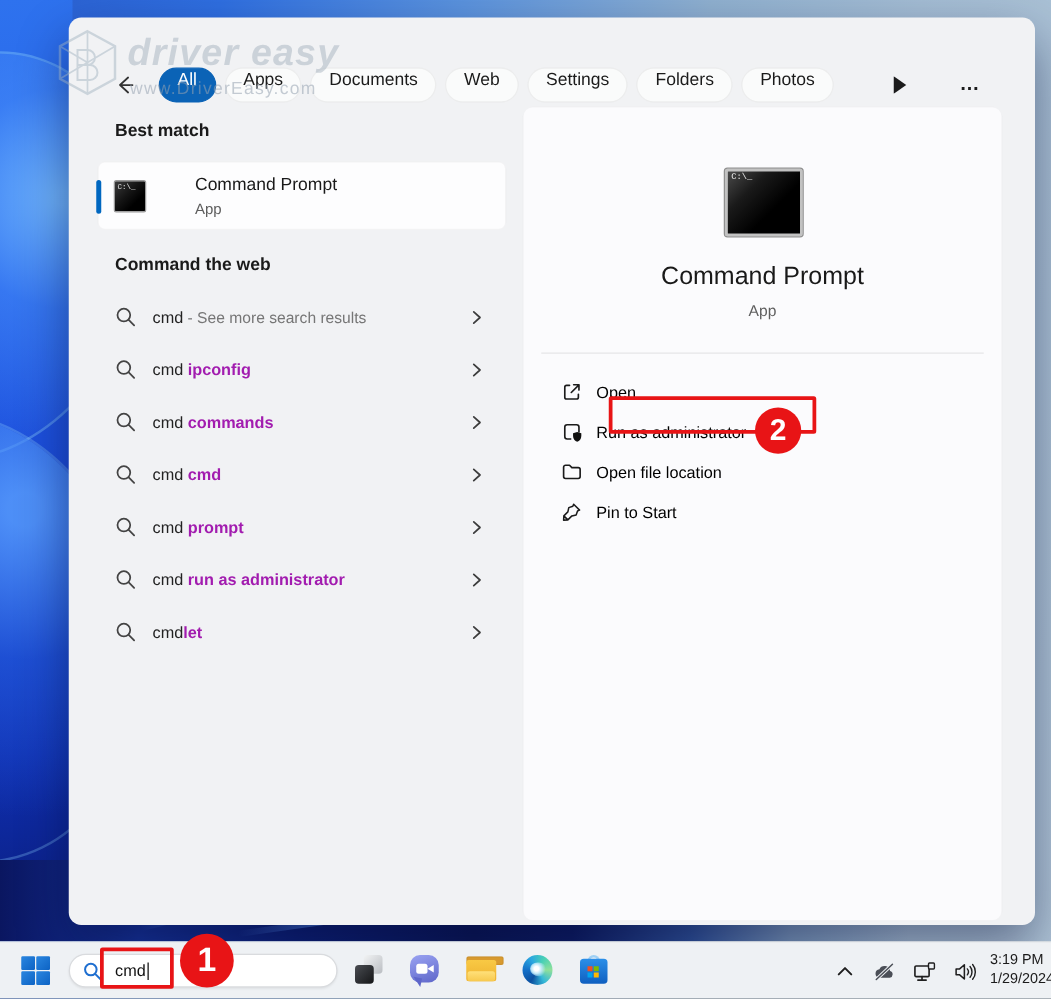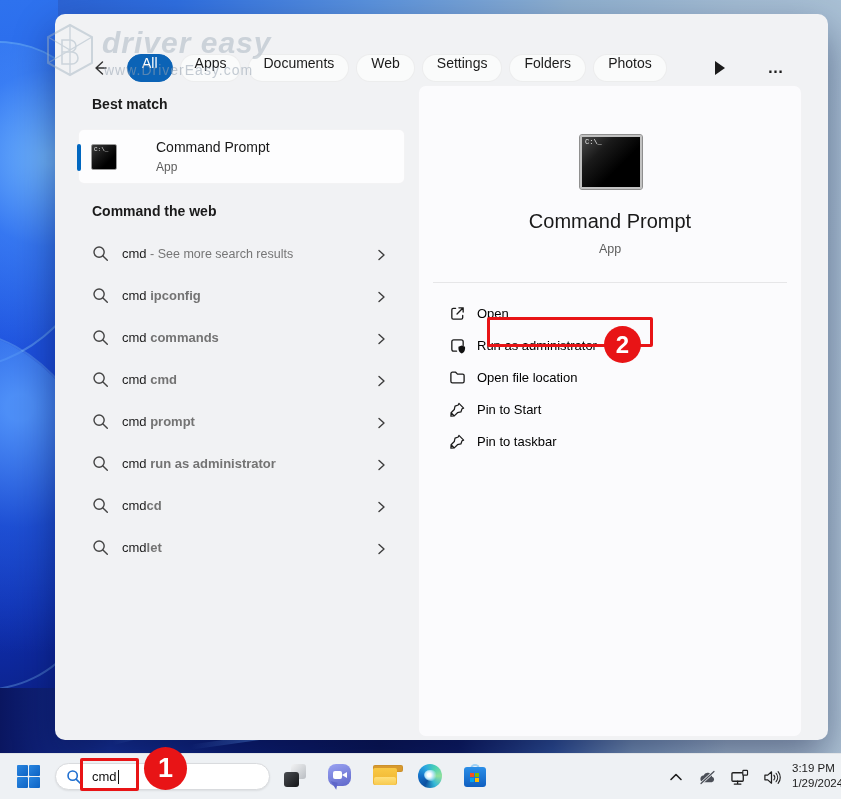--- a/index.html
+++ b/index.html
@@ -45,21 +45,21 @@
   .cmd-icon-sm{position:absolute;left:12px;top:14px;width:26px;height:26px;background:linear-gradient(135deg,#3c3c3c 0%,#161616 40%,#000 70%);
     border:1px solid #9a9a9a;border-radius:2px;box-sizing:border-box;}
   .cmd-icon-sm span{position:absolute;left:2px;top:1px;color:#e8e8e8;font-family:"Liberation Mono","DejaVu Sans Mono",monospace;font-size:6px;}
   .best-title{position:absolute;left:77px;top:9px;font-size:14px;color:#191919;}
   .best-sub{position:absolute;left:77px;top:30px;font-size:12px;color:#5d5d5d;}
 
   .suggestions{position:absolute;left:37px;top:218px;width:296px;}
   .sug-row{position:relative;height:42px;display:flex;align-items:center;cursor:pointer;}
   .sug-mag{width:17px;height:17px;margin-right:13px;flex:0 0 auto;}
   .sug-text{font-size:13px;color:#222;white-space:nowrap;}
-  .sug-bold{font-weight:700;color:#737373;}
+  .sug-bold{font-weight:700;color:#a21caf;}
   .sug-gray{color:#767676;font-size:12.5px;}
   .sug-chev{margin-left:auto;width:12px;height:12px;color:#3d3d3d;}
 
   
   .card{position:absolute;left:363px;top:71px;width:384px;height:652px;background:#fbfbfd;border-radius:8px;
     border:1px solid rgba(0,0,0,.035);box-sizing:border-box;}
   .cmd-icon-lg{position:absolute;left:161px;top:49px;width:62px;height:54px;background:linear-gradient(135deg,#4a4a4a 0%,#1a1a1a 30%,#000 62%);
     border:2px solid #c2c2c2;outline:1px solid #8f8f8f;border-radius:2px;box-sizing:border-box;}
   .cmd-icon-lg span{position:absolute;left:3px;top:1px;color:#efefef;font-family:"Liberation Mono","DejaVu Sans Mono",monospace;font-size:7px;}
   .card-title{position:absolute;left:0;top:124px;width:100%;text-align:center;font-size:20px;color:#191919;}
@@ -245,30 +245,20 @@
           <span class="sug-text"><span>cmd </span><span class="sug-bold">run as administrator</span><span class="sug-gray"></span></span>
           <span class="sug-chev"><svg width="11" height="12" viewBox="0 0 11 12">
               <path d="M3 1.5 L8 6 L3 10.5" fill="none" stroke="#3d3d3d" stroke-width="1.4" stroke-linecap="round" stroke-linejoin="round"></path>
             </svg></span>
         </div>
         <div class="sug-row">
           <span class="sug-mag"><svg width="17" height="17" viewBox="0 0 18 18">
               <circle cx="7.5" cy="7.5" r="5.4" fill="none" stroke="#444" stroke-width="1.5"></circle>
               <path d="M11.6 11.6 L16.2 16.2" stroke="#444" stroke-width="1.5" stroke-linecap="round"></path>
             </svg></span>
-          <span class="sug-text"><span>cmd</span><span class="sug-bold">cd</span><span class="sug-gray"></span></span>
-          <span class="sug-chev"><svg width="11" height="12" viewBox="0 0 11 12">
-              <path d="M3 1.5 L8 6 L3 10.5" fill="none" stroke="#3d3d3d" stroke-width="1.4" stroke-linecap="round" stroke-linejoin="round"></path>
-            </svg></span>
-        </div>
-        <div class="sug-row">
-          <span class="sug-mag"><svg width="17" height="17" viewBox="0 0 18 18">
-              <circle cx="7.5" cy="7.5" r="5.4" fill="none" stroke="#444" stroke-width="1.5"></circle>
-              <path d="M11.6 11.6 L16.2 16.2" stroke="#444" stroke-width="1.5" stroke-linecap="round"></path>
-            </svg></span>
           <span class="sug-text"><span>cmd</span><span class="sug-bold">let</span><span class="sug-gray"></span></span>
           <span class="sug-chev"><svg width="11" height="12" viewBox="0 0 11 12">
               <path d="M3 1.5 L8 6 L3 10.5" fill="none" stroke="#3d3d3d" stroke-width="1.4" stroke-linecap="round" stroke-linejoin="round"></path>
             </svg></span>
         </div>
       </div>
 
     <div class="card">
       <div class="cmd-icon-lg">
           <span>C:\_</span>
@@ -296,26 +286,20 @@
                 <path d="M2 5 A1.6 1.6 0 0 1 3.6 3.4 H7 L9 5.4 H14.4 A1.6 1.6 0 0 1 16 7 V13 A1.6 1.6 0 0 1 14.4 14.6 H3.6 A1.6 1.6 0 0 1 2 13 Z" fill="none" stroke="#1b1b1b" stroke-width="1.4" stroke-linejoin="round"></path>
               </svg></span>
             <span class="action-label">Open file location</span>
           </div>
           <div class="action-row">
             <span class="action-icon"><svg width="17" height="17" viewBox="0 0 18 18">
                 <path d="M10.5 2.5 L15.5 7.5 L13.8 8.2 L12.6 11.6 L9 12.4 L5.6 15.8 L2.2 12.4 L5.6 9 L6.4 5.4 L9.8 4.2 Z M5.6 15.8 L2 16 L2.2 12.4" fill="none" stroke="#1b1b1b" stroke-width="1.3" stroke-linejoin="round" stroke-linecap="round"></path>
               </svg></span>
             <span class="action-label">Pin to Start</span>
           </div>
-          <div class="action-row">
-            <span class="action-icon"><svg width="17" height="17" viewBox="0 0 18 18">
-                <path d="M10.5 2.5 L15.5 7.5 L13.8 8.2 L12.6 11.6 L9 12.4 L5.6 15.8 L2.2 12.4 L5.6 9 L6.4 5.4 L9.8 4.2 Z M5.6 15.8 L2 16 L2.2 12.4" fill="none" stroke="#1b1b1b" stroke-width="1.3" stroke-linejoin="round" stroke-linecap="round"></path>
-              </svg></span>
-            <span class="action-label">Pin to taskbar</span>
-          </div>
         </div>
       <div class="red-box red-box-2"></div>
       <div class="badge badge-2">2</div>
     </div>
   </div>
 
   <div class="watermark">
     <svg class="wm-logo" width="56" height="56" viewBox="0 0 56 56">
       <path d="M28 3 L50 15 V41 L28 53 L6 41 V15 Z" fill="none" stroke="#9fb0be" stroke-width="2"></path>
       <path d="M28 3 V53 M6 15 L28 28 L50 15 M6 41 L28 28" fill="none" stroke="#9fb0be" stroke-width="1.4"></path>

